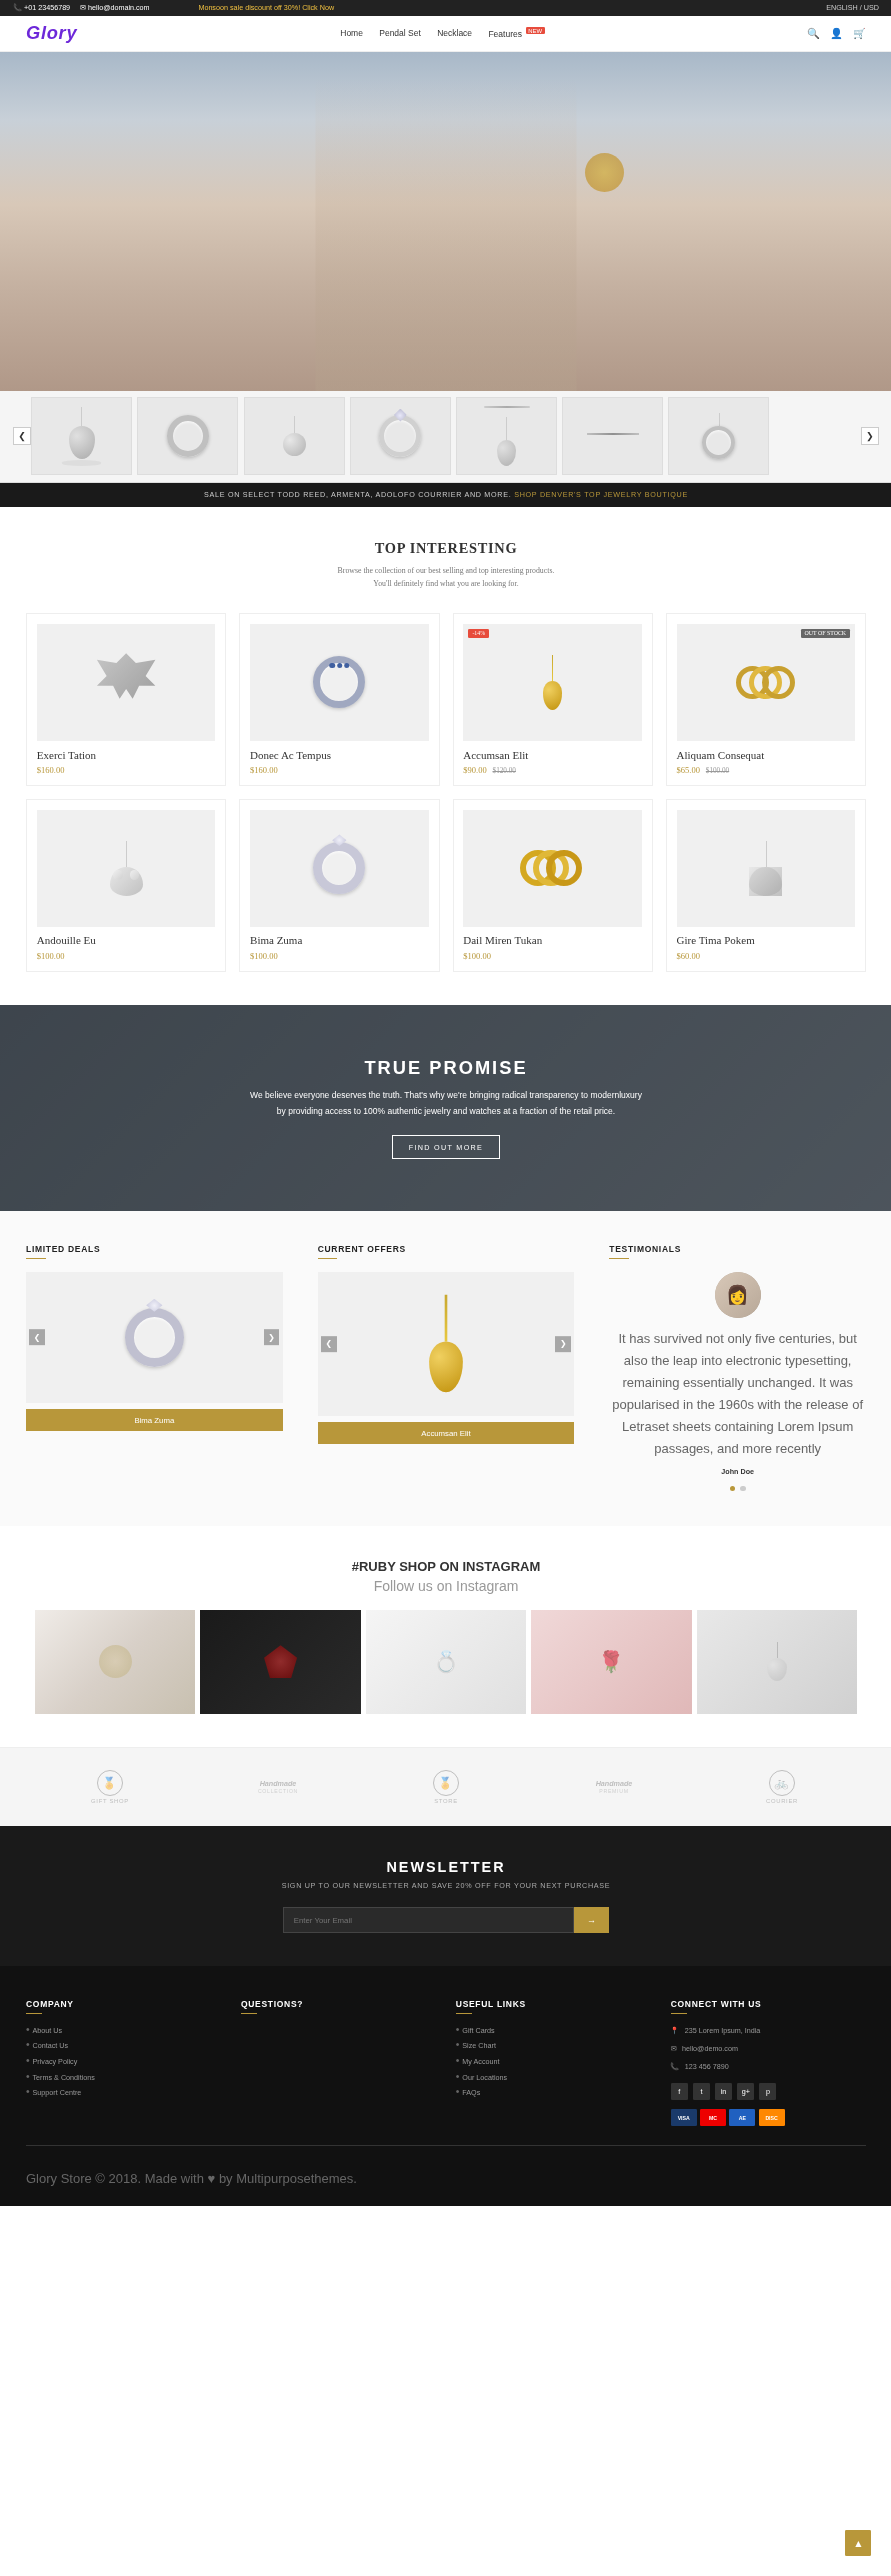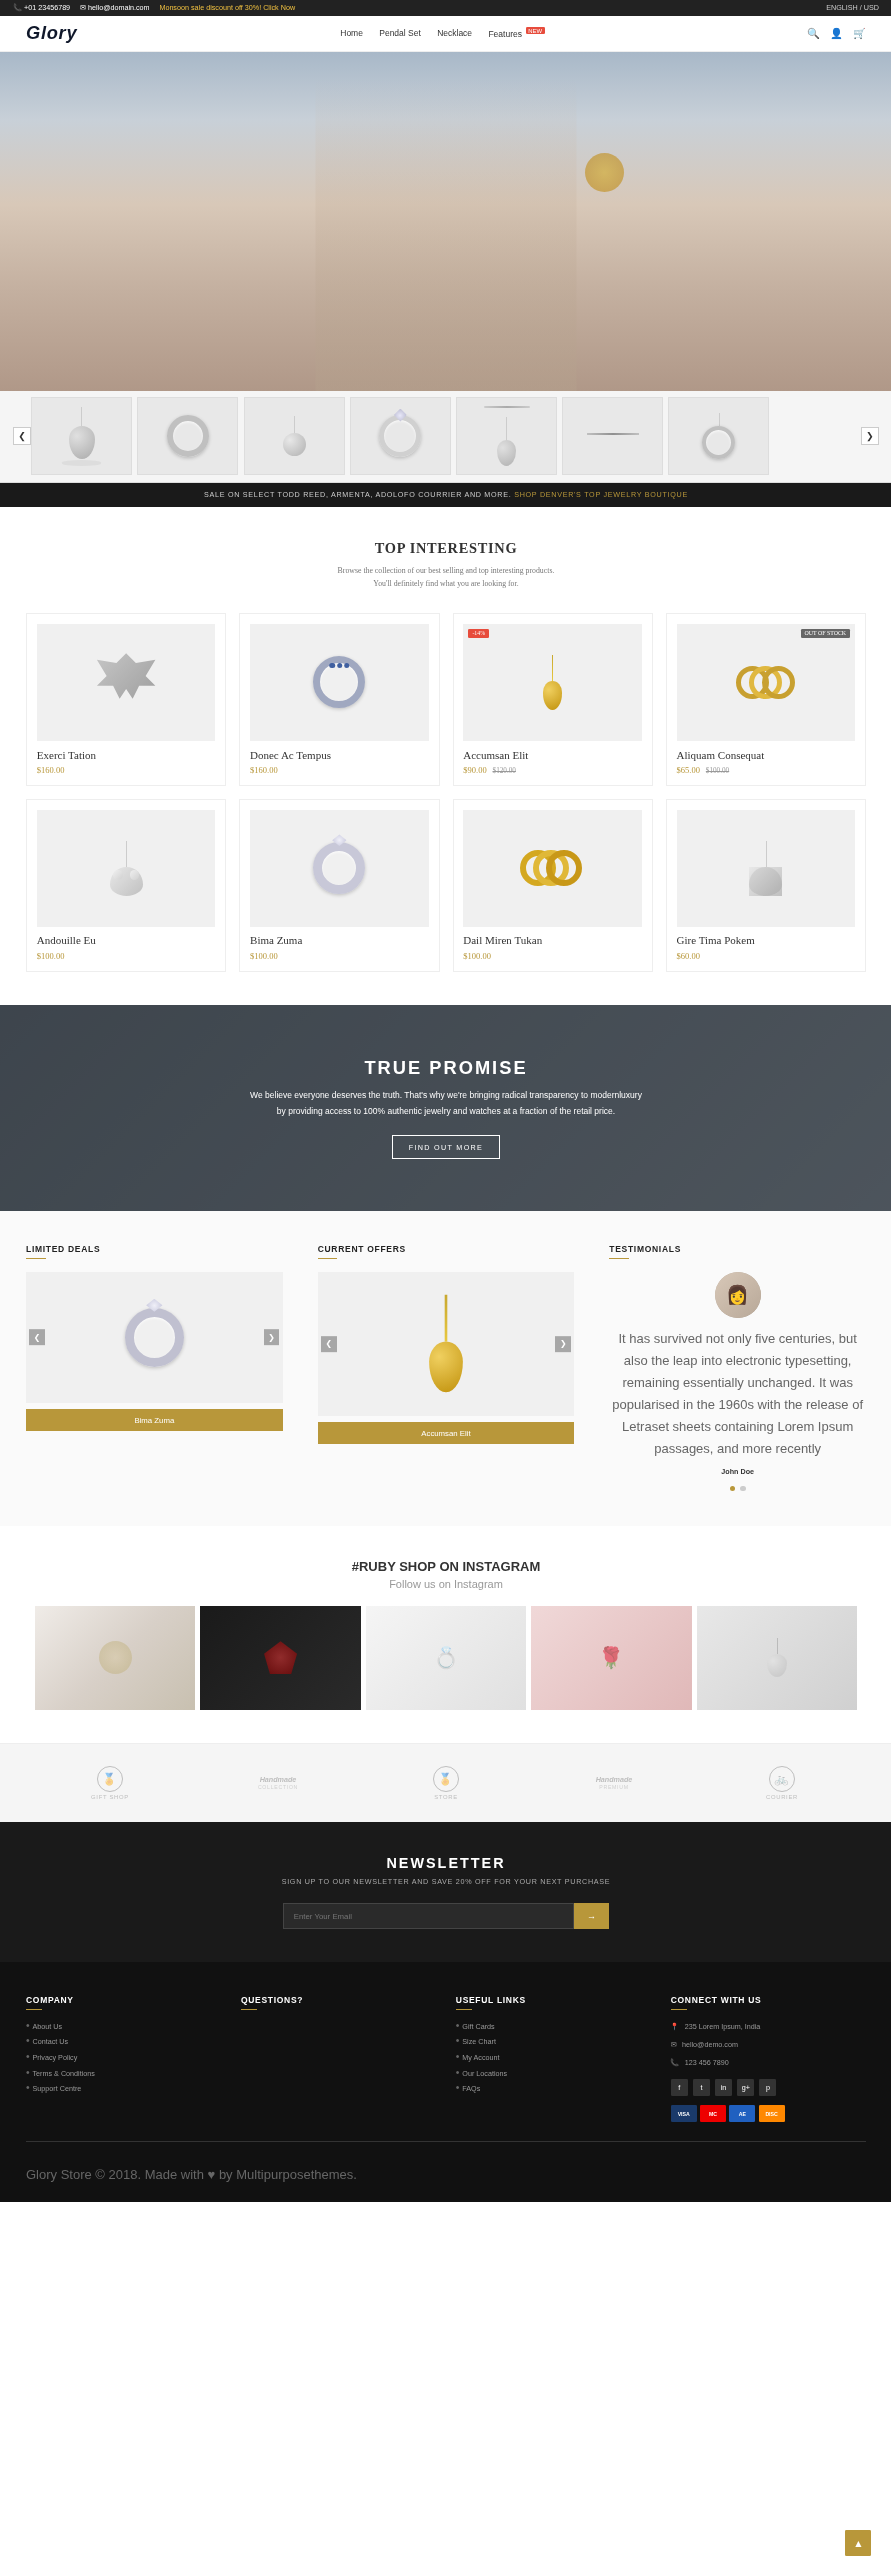--- a/index.html
+++ b/index.html
@@ -20,21 +20,21 @@
 
     
     .header {
       display: flex;
       align-items: center;
       justify-content: space-between;
       padding: 6.5px 26px;
       background: #fff;
       border-bottom: 0.7px solid #eee;
     }
-    .logo { font-size: 18.3px; font-weight: bold; font-style: italic; color: #0f172a; letter-spacing: 0.7px; }
+    .logo { font-size: 18.3px; font-weight: bold; font-style: italic; color: #6d28d9; letter-spacing: 0.7px; }
     .nav { display: flex; gap: 16.3px; align-items: center; }
     .nav a { text-decoration: none; color: #333; font-size: 8.5px; }
     .nav .new-badge { background: #e74c3c; color: #fff; font-size: 5.9px; padding: 0.7px 2.6px; border-radius: 1.3px; margin-left: 1.3px; vertical-align: super; }
     .header-icons { display: flex; gap: 9.8px; align-items: center; }
     .header-icons span { cursor: pointer; font-size: 10.4px; color: #333; }
 
     
     .hero-banner {
       width: 100%;
       height: 339px;
@@ -247,21 +247,21 @@
     }
     .testimonial-text { font-size: 13px; color: #666; line-height: 1.7; text-align: center; margin-bottom: 6.5px; }
     .testimonial-author { font-size: 7.2px; color: #333; text-align: center; font-weight: bold; }
     .testimonial-dots { text-align: center; margin-top: 6.5px; }
     .dot { display: inline-block; width: 5.2px; height: 5.2px; border-radius: 50%; background: #ccc; margin: 0 1.3px; }
     .dot.active { background: #b8973a; }
 
     
     .instagram-section { padding: 33px 35px; text-align: center; background: #fff; }
     .instagram-title { font-size: 13px; font-weight: bold; color: #333; margin-bottom: 3.3px; }
-    .instagram-subtitle { font-size: 11px; color: #999; margin-bottom: 16.3px; }
+    .instagram-subtitle { font-size: 14px; color: #999; margin-bottom: 16.3px; }
     .instagram-grid {
       display: grid;
       grid-template-columns: repeat(5, 1fr);
       gap: 5.2px;
     }
     .instagram-item {
       height: 104px;
       background: #e0e0e0;
       overflow: hidden;
       cursor: pointer;
@@ -469,21 +469,21 @@
       clip-path: polygon(50% 5%, 65% 20%, 95% 15%, 80% 40%, 95% 55%, 70% 55%, 60% 75%, 50% 60%, 40% 75%, 30% 55%, 5% 55%, 20% 40%, 5% 15%, 35% 20%);
     }
   </style>
 </head>
 <body>
 
 <div class="top-bar">
   <div class="top-bar-left">
     <span>📞 <span>+01 23456789</span></span>
     <span>✉ <span>hello@domain.com</span></span>
-    <span style="color:#f0c040; cursor:pointer;">Monsoon sale discount off 30%! Click Now</span>
+    <span style="color:#f0c040; cursor:pointer;margin-left:39px;">Monsoon sale discount off 30%! Click Now</span>
   </div>
   <div class="top-bar-right">
     <span>ENGLISH</span>
     /
     <span>USD</span>
   </div>
 </div>
 
 <header class="header">
   <div class="logo">Glory</div>

